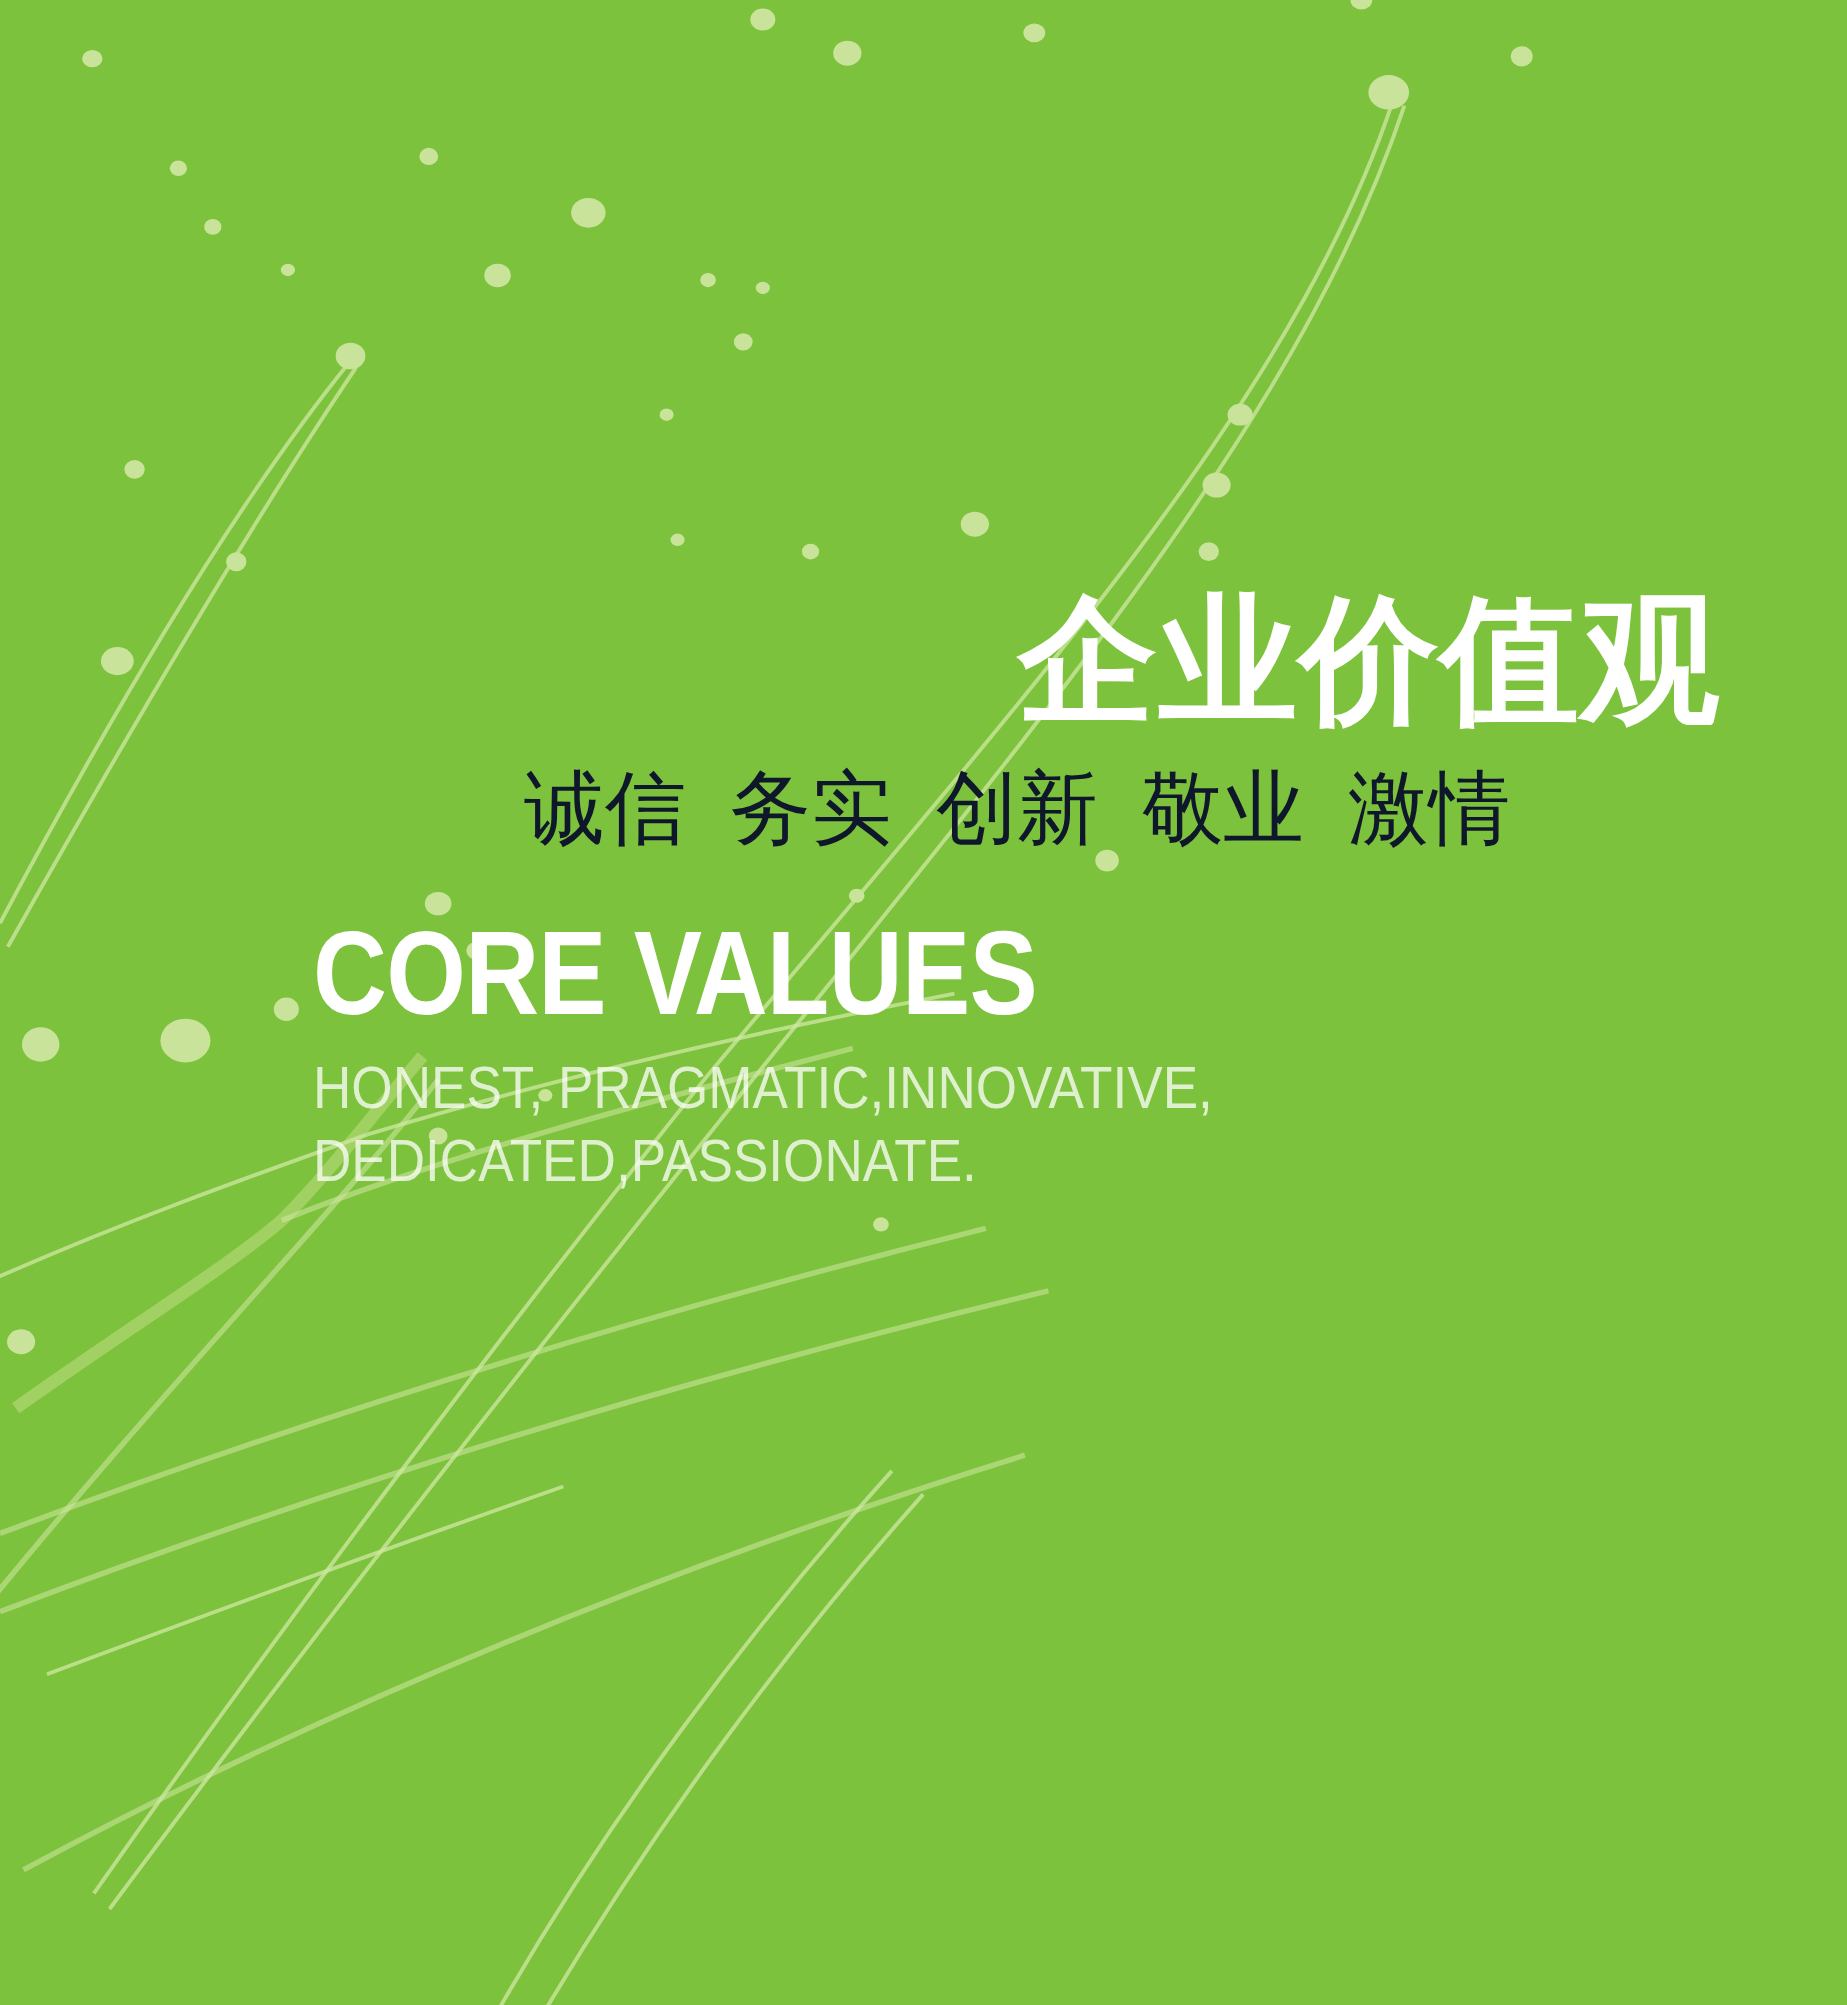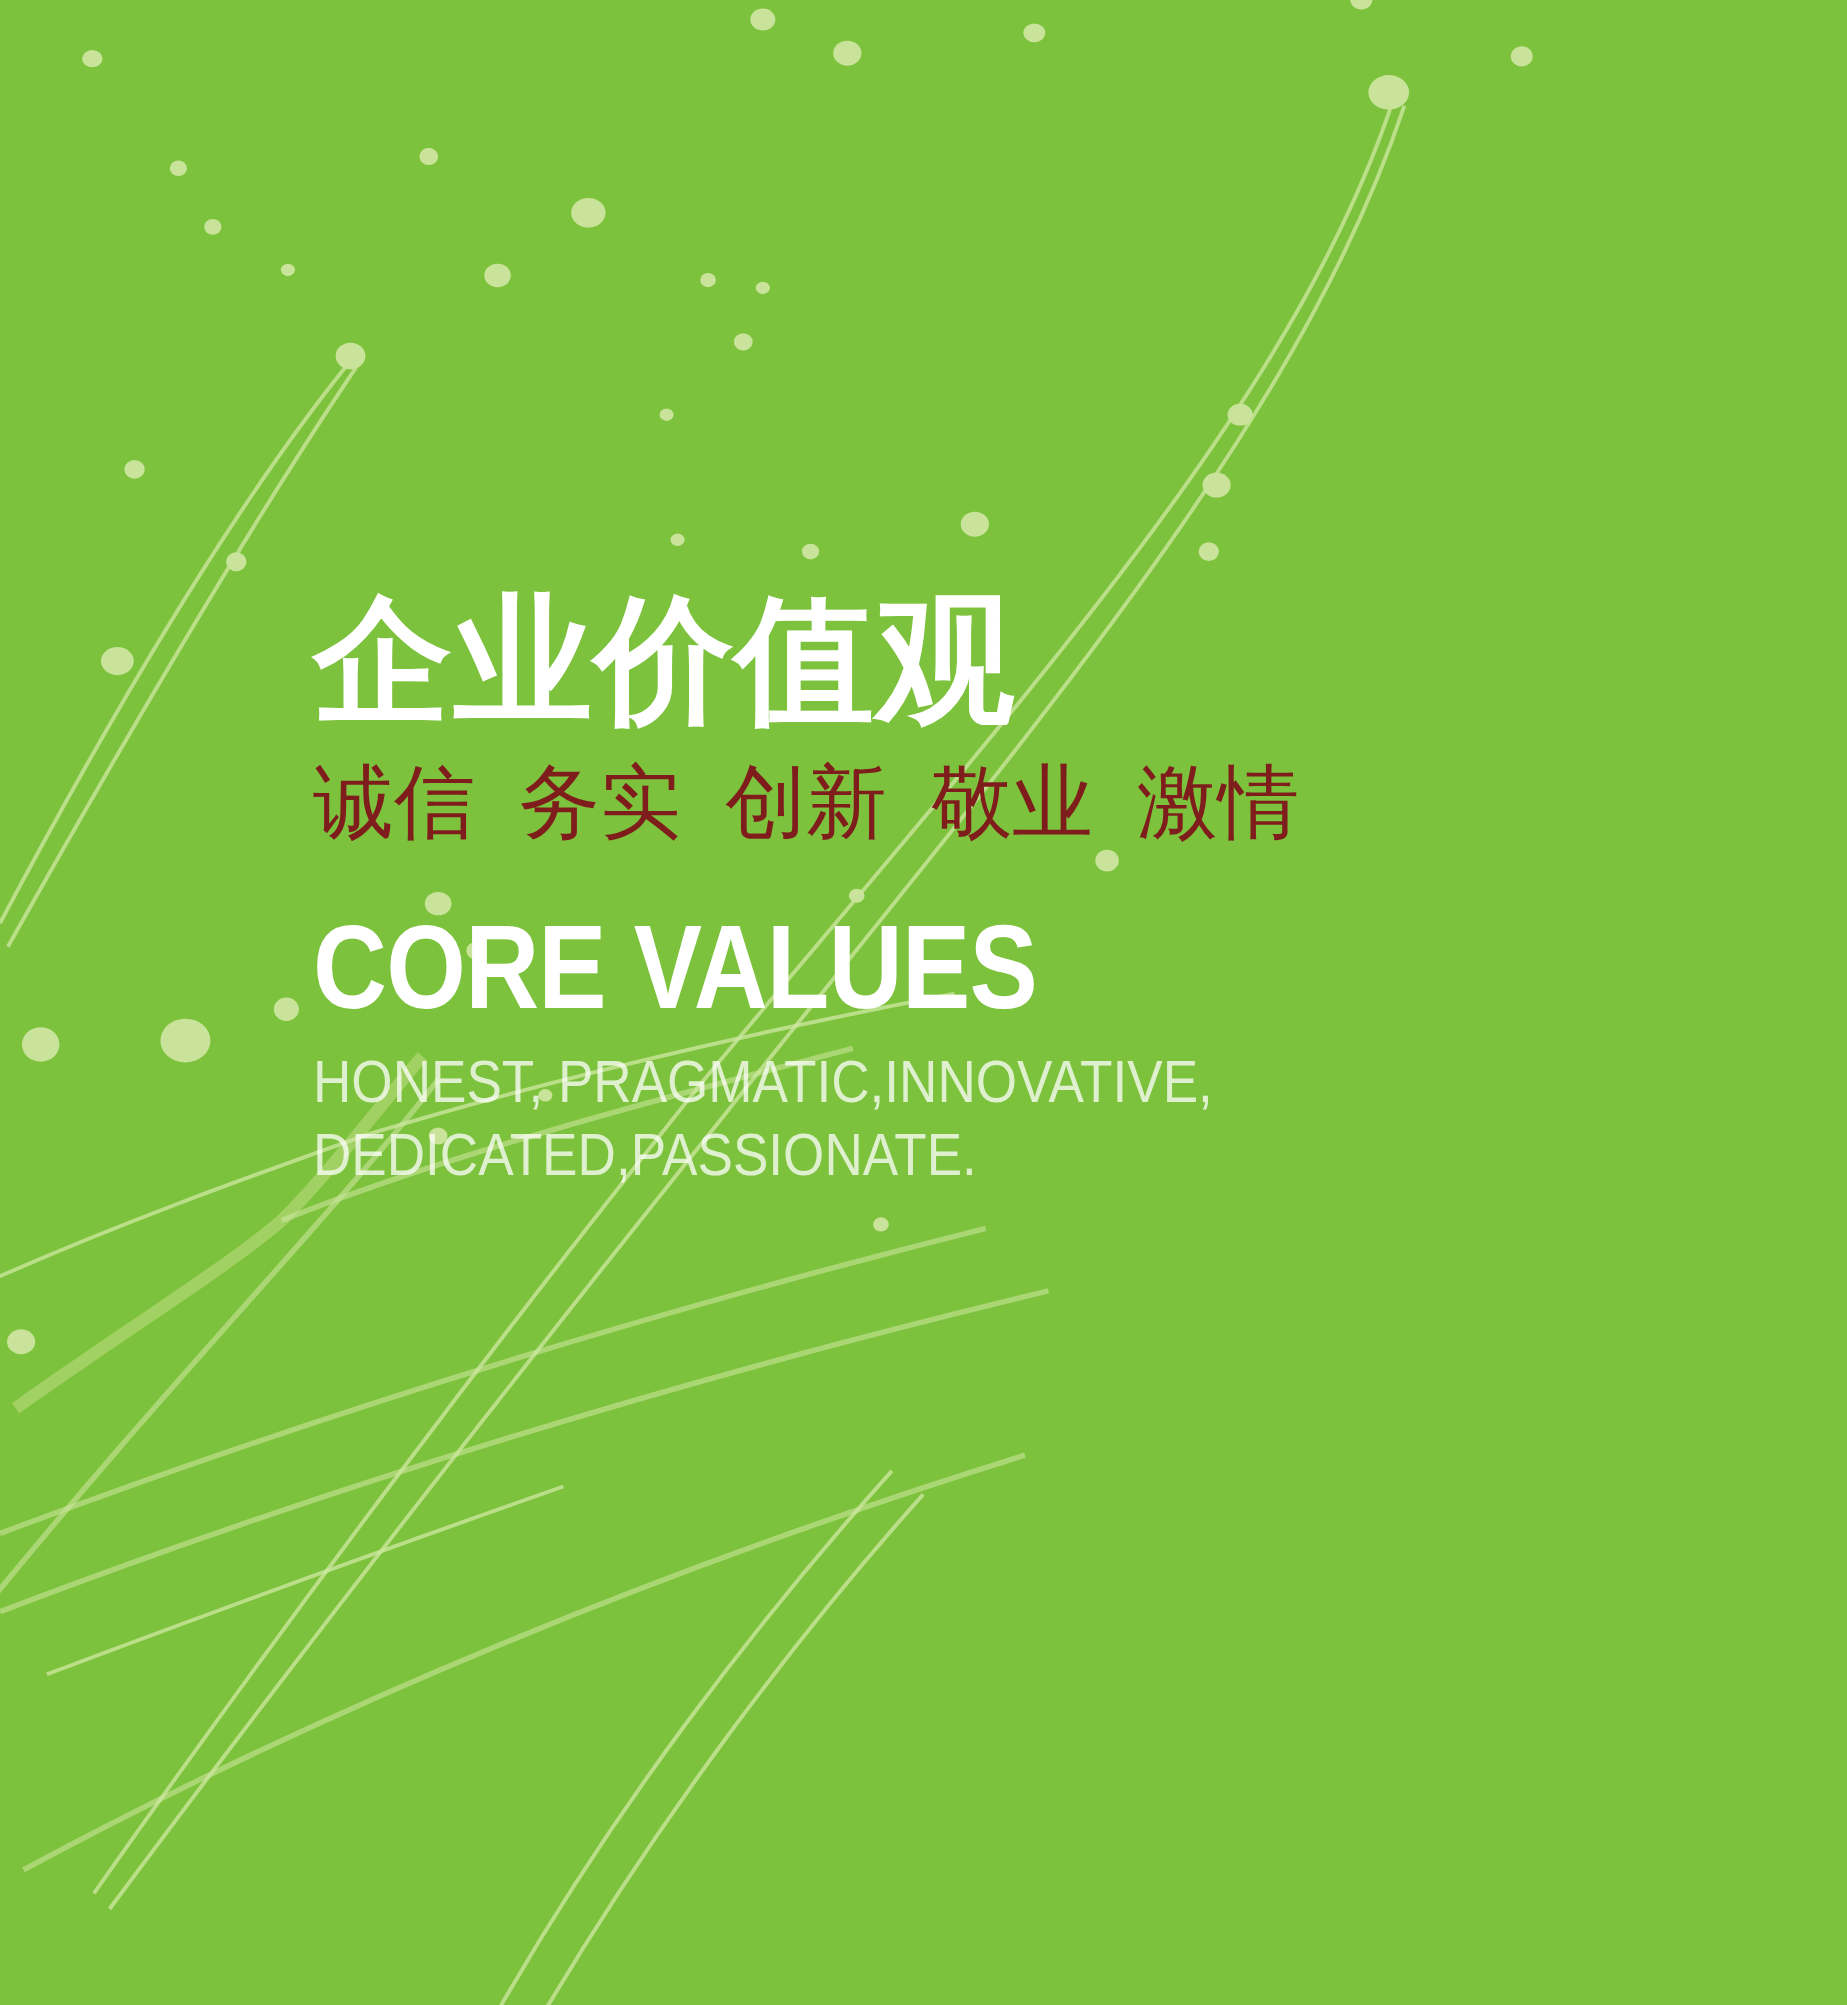--- a/index.html
+++ b/index.html
@@ -30,29 +30,31 @@
   }
   .title-cn {
     color: #ffffff;
     font-size: 139px;
     line-height: 1.12;
     font-weight: 700;
     letter-spacing: 1.6px;
     margin: 0;
     white-space: nowrap;
     font-family: "DejaVu Sans", "Liberation Sans", sans-serif;
+    text-align: right;
   }
   .values-cn {
-    color: #7f1d1d;
+    color: #0f172a;
     font-size: 81px;
     line-height: 1.35;
     font-weight: 400;
-    margin: 9px 0 0 0;
+    margin: 15px 0 0 0;
     white-space: nowrap;
     font-family: "DejaVu Sans", "Liberation Sans", sans-serif;
+    text-align: center;
   }
   .values-cn .gap { display: inline-block; width: 44px; }
   .title-en {
     color: #ffffff;
     font-size: 119px;
     line-height: 1.0;
     font-weight: 700;
     letter-spacing: -0.8px;
     margin: 50px 0 0 0;
     white-space: nowrap;

